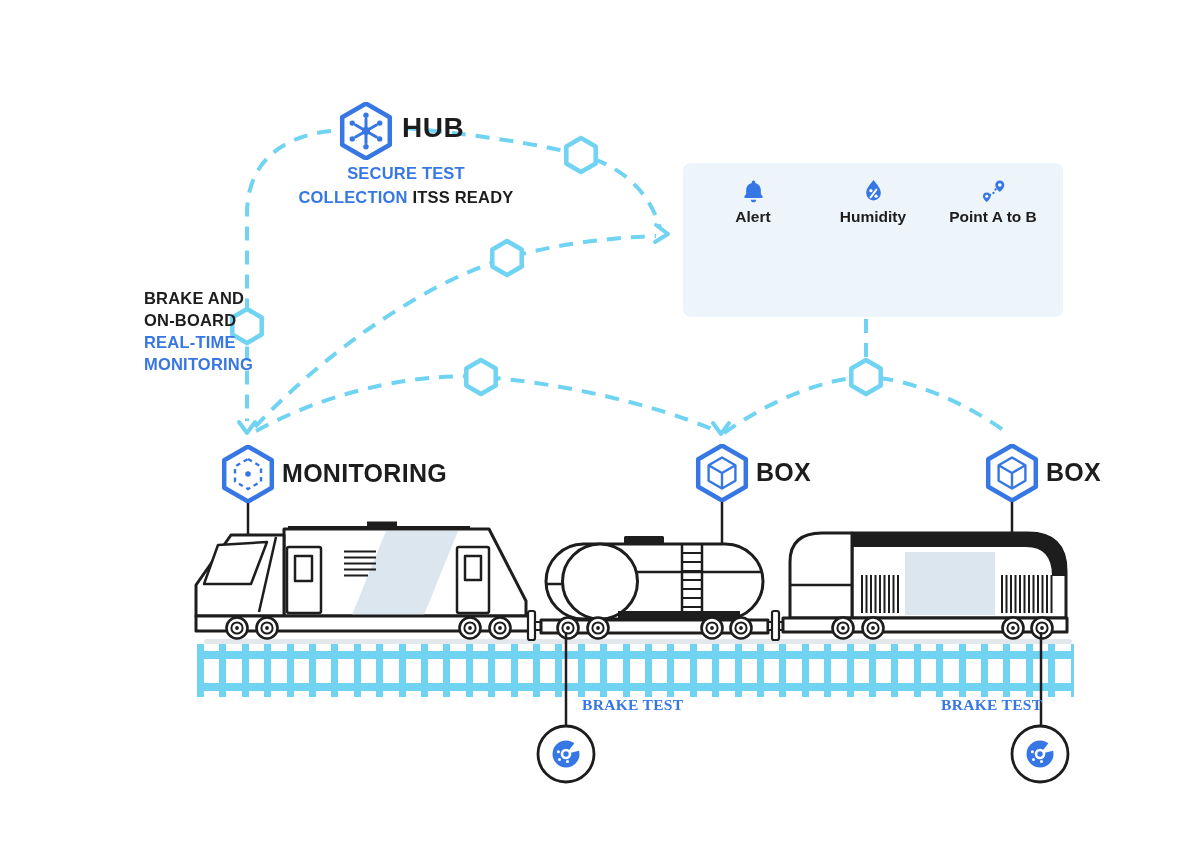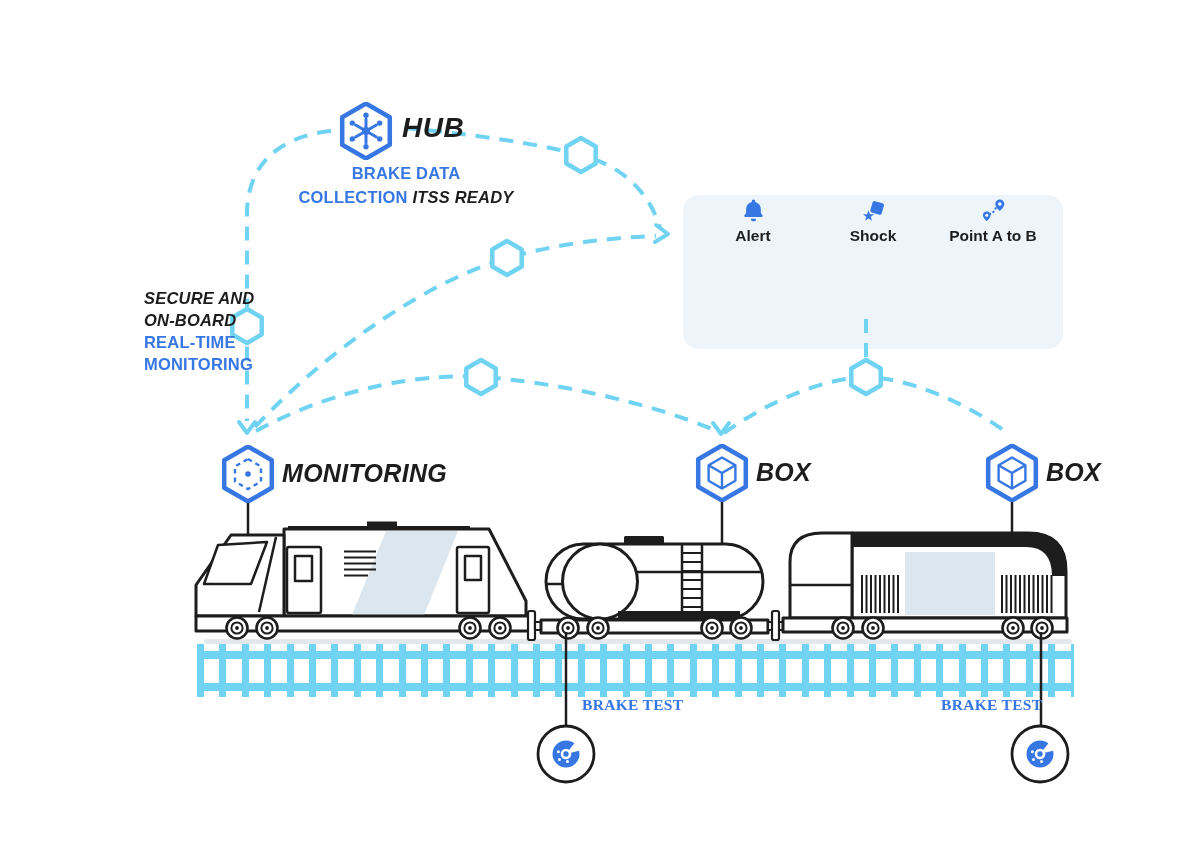--- a/index.html
+++ b/index.html
@@ -5,30 +5,30 @@
   html,body{margin:0;padding:0;background:#fff;}
   .canvas{position:relative;width:1200px;height:849px;background:#fff;overflow:hidden;
           font-family:"Liberation Sans","DejaVu Sans",sans-serif;font-weight:700;}
   .abs{position:absolute;}
   
   .sI{stroke:var(--ink,#1d1d1d);} .sB{stroke:var(--accent_blue,#3677e4);}
   .sS{stroke:var(--sky_blue,#70d3f2);}
   .fW{fill:#fff;} .fI{fill:var(--ink,#1d1d1d);} .fB{fill:var(--accent_blue,#3677e4);}
   .fG{fill:var(--train_grey,#dce6ee);} .fN{fill:none;}
   
-  .ink{color:var(--ink,#1d1d1d);font-style:italic;} .blue{color:var(--accent_blue,#3677e4);}
+  .ink{color:var(--ink,#1d1d1d);} .blue{color:var(--accent_blue,#3677e4);}
   .hub-title{left:402px;top:112px;font-size:28px;letter-spacing:.5px;}
   .hub-sub{left:282px;top:161px;width:248px;text-align:center;font-size:16.5px;line-height:24px;letter-spacing:.2px;}
   .remote-note{left:144px;top:287px;font-size:16.5px;line-height:22px;letter-spacing:.2px;}
   .node-label{font-size:25px;letter-spacing:.3px;}
   .brake-label{font-size:15.5px;letter-spacing:.3px;font-family:Liberation Serif, serif;}
   
   .panel{left:683px;top:163px;width:380px;height:154px;background:var(--panel_bg,#edf4fa);
-         border-radius:16px;display:grid;grid-template-columns:repeat(3,1fr);
-         padding:2px 10px 8px 10px;box-sizing:border-box;row-gap:4px;margin-top:32px;}
+         border-radius:8px;display:grid;grid-template-columns:repeat(3,1fr);
+         padding:15px 10px 8px 10px;box-sizing:border-box;row-gap:4px;}
   .sensor{display:flex;flex-direction:column;align-items:center;justify-content:flex-start;}
   .sensor svg{width:27px;height:27px;display:block;}
   .sensor-label{font-size:15.5px;color:var(--ink,#1d1d1d);margin-top:3px;white-space:nowrap;}
   
   .track{left:197px;top:644px;width:877px;height:53px;
     background-image:
       linear-gradient(var(--sky_blue,#70d3f2),var(--sky_blue,#70d3f2)),
       linear-gradient(var(--sky_blue,#70d3f2),var(--sky_blue,#70d3f2)),
       repeating-linear-gradient(90deg,var(--sky_blue,#70d3f2) 0 7px,transparent 7px 22.4px);
     background-size:100% 8px,100% 8px,100% 100%;
@@ -47,24 +47,26 @@
   <div class="abs panel">
     <div class="sensor">
       <svg viewBox="0 0 24 24">
         <path class="fB" d="M12 2.3c.85 0 1.55.7 1.55 1.55v.55c2.9.72 5 3.3 5 6.4v3.5l1.5 2c.45.6.02 1.45-.73 1.45H4.68c-.75 0-1.18-.85-.73-1.45l1.5-2v-3.5c0-3.1 2.1-5.68 5-6.4v-.55C10.45 3 11.15 2.3 12 2.3z"></path>
         <path class="fB" d="M9.7 19.3h4.6a2.3 2.3 0 0 1-4.6 0z"></path>
       </svg>
       <div class="sensor-label">Alert</div>
     </div>
     <div class="sensor">
       <svg viewBox="0 0 24 24">
-        <rect class="fB" x="10" y="4.5" width="10.5" height="10.5" rx="1.8" transform="rotate(16 15.2 9.7)"></rect>
-        <path class="fB" d="M7.6 11.8 L8.83 15.3 L12.55 15.39 L9.6 17.65 L10.66 21.21 L7.6 19.1 L4.54 21.21 L5.6 17.65 L2.65 15.39 L6.37 15.3 Z"></path>
+        <path class="fB" d="M12 1.8c3.4 4.1 6.5 7.8 6.5 11.6a6.5 6.5 0 0 1-13 0C5.5 9.6 8.6 5.9 12 1.8z"></path>
+        <circle cx="9.7" cy="11.3" r="1.45" fill="#fff"></circle>
+        <circle cx="14.3" cy="16.2" r="1.45" fill="#fff"></circle>
+        <line x1="14.6" y1="10.3" x2="9.4" y2="17.2" stroke="#fff" stroke-width="1.7" stroke-linecap="round"></line>
       </svg>
-      <div class="sensor-label">Shock</div>
+      <div class="sensor-label">Humidity</div>
     </div>
     <div class="sensor">
       <svg viewBox="0 0 24 24">
         <path class="fN sB" d="M8.8 15.2 C11.5 14.4 13.2 12.2 14 9.6" stroke-width="2" stroke-dasharray="0.2 3.4" stroke-linecap="round"></path>
         <path class="fB" d="M6 12.8a3.4 3.4 0 0 1 3.4 3.4c0 2.4-3.4 5.2-3.4 5.2s-3.4-2.8-3.4-5.2A3.4 3.4 0 0 1 6 12.8z"></path>
         <circle cx="6" cy="16.2" r="1.35" fill="#fff"></circle>
         <path class="fB" d="M17.6 2.2a4 4 0 0 1 4 4c0 2.9-4 6.2-4 6.2s-4-3.3-4-6.2a4 4 0 0 1 4-4z"></path>
         <circle cx="17.6" cy="6.2" r="1.6" fill="#fff"></circle>
       </svg>
       <div class="sensor-label">Point A to B</div>
@@ -216,29 +218,29 @@
     <path class="fN sB" stroke-width="2.4" stroke-linejoin="round" d="M29,13.5 L42.4,21.2 L42.4,36.8 L29,44.5 L15.6,36.8 L15.6,21.2 Z M15.6,21.2 L29,29 M42.4,21.2 L29,29 M29,29 L29,44.5"></path>
   </svg>
 
   <svg class="abs" style="left:983px;top:444px;" width="58" height="58" viewBox="0 0 58 58">
     <path class="fW sB" stroke-width="4.5" stroke-linejoin="round" d="M29,1.5 L52.8,15.25 L52.8,42.75 L29,56.5 L5.2,42.75 L5.2,15.25 Z"></path>
     <path class="fN sB" stroke-width="2.4" stroke-linejoin="round" d="M29,13.5 L42.4,21.2 L42.4,36.8 L29,44.5 L15.6,36.8 L15.6,21.2 Z M15.6,21.2 L29,29 M42.4,21.2 L29,29 M29,29 L29,44.5"></path>
   </svg>
 
   <div class="abs hub-title ink">HUB</div>
   <div class="abs hub-sub">
-    <div><span class="blue">BRAKE DATA</span></div>
+    <div><span class="blue">SECURE TEST</span></div>
     <div>
       <span class="blue">COLLECTION</span>
       <span class="ink">ITSS READY</span>
     </div>
   </div>
 
   <div class="abs remote-note">
-    <div class="ink">SECURE AND</div>
+    <div class="ink">BRAKE AND</div>
     <div class="ink">ON-BOARD</div>
     <div class="blue">REAL-TIME</div>
     <div class="blue">MONITORING</div>
   </div>
 
   <div class="abs node-label ink" style="left:282px;top:459px;">MONITORING</div>
   <div class="abs node-label ink" style="left:756px;top:458px;">BOX</div>
   <div class="abs node-label ink" style="left:1046px;top:458px;">BOX</div>
 
   <div class="abs brake-label blue" style="left:582px;top:696px;">BRAKE TEST</div>

